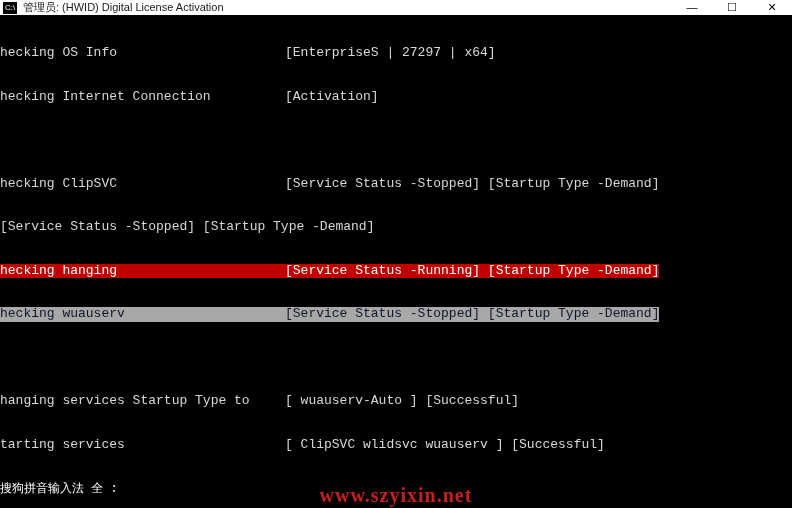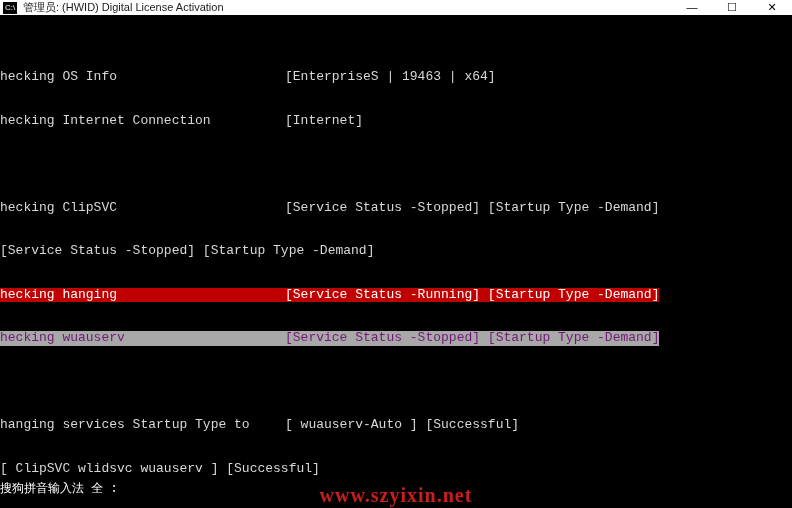--- a/index.html
+++ b/index.html
@@ -39,27 +39,26 @@
   .winbtn{
     width:40px;height:15px;
     display:flex;align-items:center;justify-content:center;
     font-size:11px;color:#000;
   }
   
   .term{
     position:absolute;left:0;top:15px;right:0;bottom:0;
     padding:2px 0 0 0;
     white-space:pre;
-    margin-top:24px;
   }
   .row{display:flex;}
   .c1{display:inline-block;width:285px;}
   .c2{display:inline-block;}
   .red-bg{background:#c00000;color:#fff;}
-  .grey-bg{background:#a8a8a8;color:#701a75;}
+  .grey-bg{background:#a8a8a8;color:#0f172a;}
   .blank{height:14.5px;}
   .watermark{
     position:absolute;
     left:0;right:0;
     bottom:6px;
     text-align:center;
     font-family:Georgia,"Times New Roman",serif;
     font-size:20px;
     font-weight:bold;
     color:#c81e1e;
@@ -79,30 +78,30 @@
   <div class="cmdicon">C:\</div>
   <div class="title">管理员:  (HWID) Digital License Activation</div>
   <div class="winbtns">
     <div class="winbtn">—</div>
     <div class="winbtn">☐</div>
     <div class="winbtn">✕</div>
   </div>
 </div>
 
 <div class="term">
-  <div class="row"><span class="c1">hecking OS Info</span><span class="c2">[EnterpriseS | 19463 | x64]</span></div>
-  <div class="row"><span class="c1">hecking Internet Connection</span><span class="c2">[Internet]</span></div>
+  <div class="row"><span class="c1">hecking OS Info</span><span class="c2">[EnterpriseS | 27297 | x64]</span></div>
+  <div class="row"><span class="c1">hecking Internet Connection</span><span class="c2">[Activation]</span></div>
   <div class="blank"></div>
   <div class="row"><span class="c1">hecking ClipSVC</span><span class="c2">[Service Status -Stopped] [Startup Type -Demand]</span></div>
   <div class="row"><span class="c2">[Service Status -Stopped] [Startup Type -Demand]</span></div>
   <div class="row"><span class="c1 red-bg">hecking hanging</span><span class="c2 red-bg">[Service Status -Running] [Startup Type -Demand]</span></div>
   <div class="row"><span class="c1 grey-bg">hecking wuauserv</span><span class="c2 grey-bg">[Service Status -Stopped] [Startup Type -Demand]</span></div>
   <div class="blank"></div>
   <div class="row"><span class="c1">hanging services Startup Type to</span><span class="c2">[ wuauserv-Auto ] [Successful]</span></div>
-  <div class="row"><span class="c2">[ ClipSVC wlidsvc wuauserv ] [Successful]</span></div>
+  <div class="row"><span class="c1">tarting services</span><span class="c2">[ ClipSVC wlidsvc wuauserv ] [Successful]</span></div>
   
   
   
   
   
   
   
   
   
   

